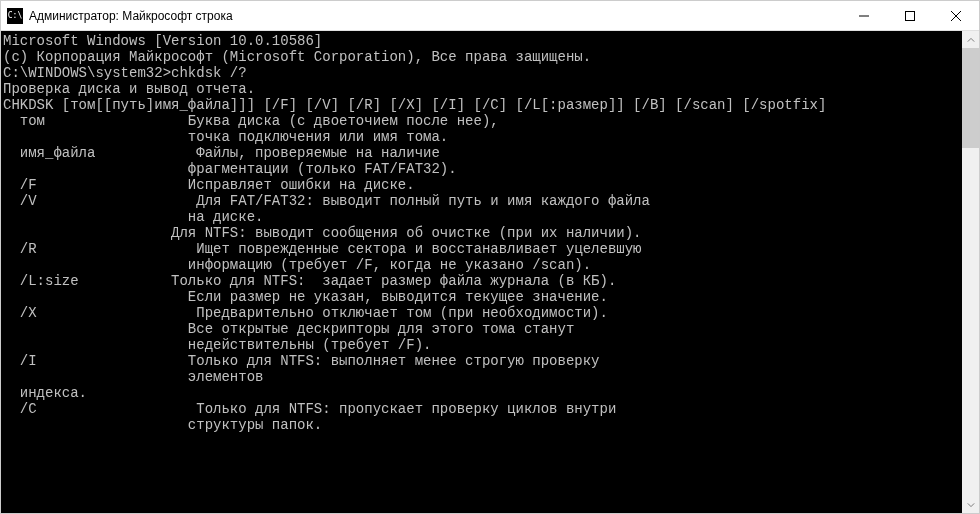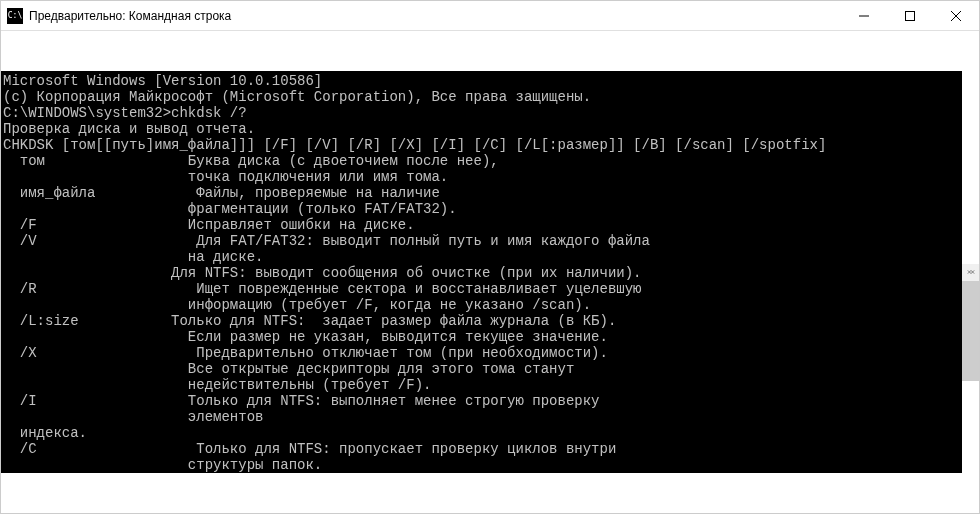--- a/index.html
+++ b/index.html
@@ -44,21 +44,20 @@
       height: 30px;
       display: flex;
       align-items: center;
       justify-content: center;
       cursor: pointer;
     }
     .titlebar-btn svg { width: 10px; height: 10px; }
     .content {
       display: flex;
       height: calc(100% - 30px);
-      align-items: center;
     }
     .terminal {
       flex: 1;
       background: #000;
       color: #c0c0c0;
       font-family: Consolas, 'Courier New', monospace;
       font-size: 14px;
       line-height: 16px;
       padding: 2px 0 0 2px;
       white-space: pre;
@@ -85,21 +84,21 @@
       height: 100px;
       background: #cdcdcd;
     }
     .line { display: block; }
   </style>
 </head>
 <body>
 
 <div class="titlebar">
   <div class="titlebar-icon">C:\</div>
-  <div class="titlebar-title">Предварительно: Командная строка</div>
+  <div class="titlebar-title">Администратор: Майкрософт строка</div>
   <div class="titlebar-buttons">
     <div class="titlebar-btn">
       <svg viewBox="0 0 10 10">
           <line x1="0" y1="5" x2="10" y2="5" stroke="#000" stroke-width="1"></line>
         </svg>
     </div>
     <div class="titlebar-btn">
       <svg viewBox="0 0 10 10">
           <rect x="0.5" y="0.5" width="9" height="9" fill="none" stroke="#000" stroke-width="1"></rect>
         </svg>

